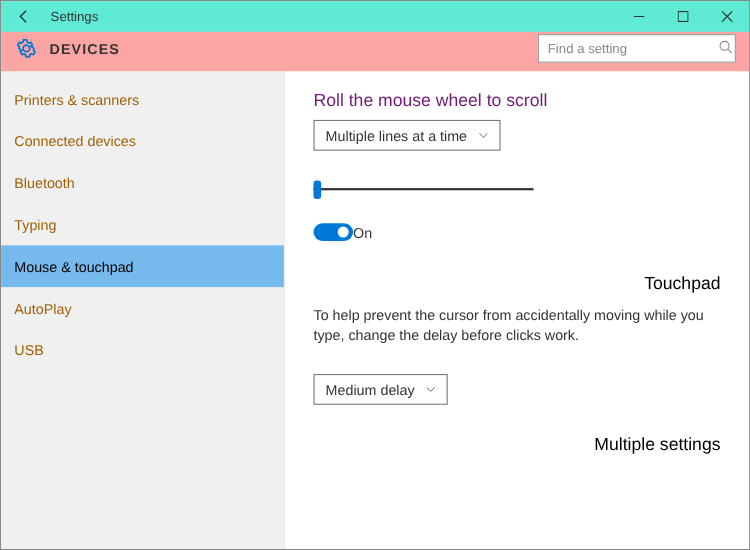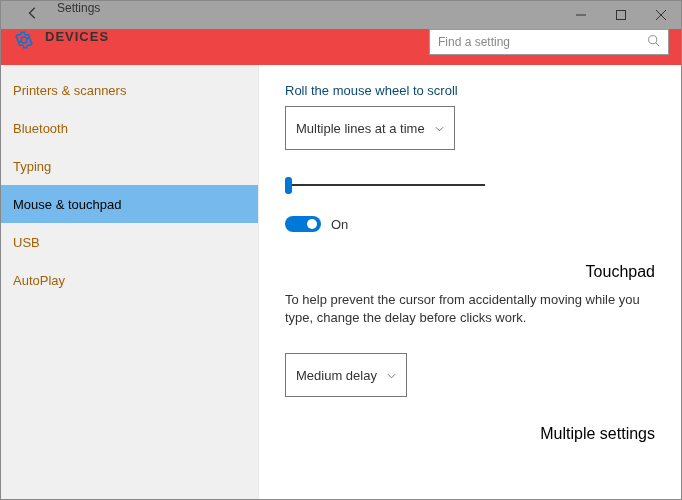--- a/index.html
+++ b/index.html
@@ -8,23 +8,24 @@
     font-size: 13px;
     color: #333;
     background: #fff;
     width: 682px;
     height: 500px;
     overflow: hidden;
     border: 1px solid #888;
   }
   .titlebar {
     height: 28px;
-    background: #a3a3a3;
-    display: flex;
-    padding-left: 20px;
+    background: #5eead4;
+    display: flex;
+    align-items: center;
+    padding-left: 9px;
   }
   .titlebar .back-arrow {
     width: 24px; height: 24px;
     display: flex; align-items: center; justify-content: center;
     cursor: default;
   }
   .titlebar .title {
     margin-left: 12px;
     font-size: 12px;
     color: #333;
@@ -34,40 +35,40 @@
     display: flex;
   }
   .window-controls .wc {
     width: 40px; height: 28px;
     display: flex; align-items: center; justify-content: center;
     font-size: 12px;
     color: #333;
   }
   .header {
     height: 36px;
-    background: #ef4444;
-    display: flex;
-    align-items: flex-start;
+    background: #fca5a5;
+    display: flex;
+    align-items: center;
     padding: 0 12px 6px 12px;
   }
   .gear-icon {
     width: 22px; height: 22px;
     display: flex; align-items: center; justify-content: center;
     color: #0078d7;
   }
   .header-title {
     font-size: 13px;
     font-weight: 600;
     letter-spacing: 1px;
     margin-left: 10px;
     color: #333;
   }
   .search-box {
     margin-left: auto;
-    width: 240px;
+    width: 180px;
     height: 26px;
     border: 1px solid #999;
     background: #fff;
     display: flex;
     align-items: center;
     padding: 0 8px;
   }
   .search-box input {
     border: none;
     outline: none;
@@ -102,29 +103,29 @@
     background: #76b9ed;
     color: #000;
   }
   .content {
     flex: 1;
     padding: 18px 26px 18px 26px;
     overflow: hidden;
     background: #fff;
   }
   .setting-label {
-    font-size: 13px;
-    color: #0c4a6e;
+    font-size: 16px;
+    color: #701a75;
     margin-bottom: 8px;
   }
   .dropdown {
     display: inline-flex;
     align-items: center;
     border: 1px solid #777;
-    height: 44px;
+    height: 28px;
     padding: 0 10px;
     font-size: 13px;
     color: #333;
     gap: 10px;
   }
   .chevron-down {
     font-size: 10px; color: #666;
   }
   .slider-wrap {
     margin-top: 8px;
@@ -144,21 +145,21 @@
     left: 0px;
     width: 7px;
     height: 17px;
     background: #0078d7;
     border-radius: 3px;
   }
   .toggle {
     display: inline-flex;
     align-items: center;
     margin-top: 8px;
-    gap: 10px;
+    gap: 0;
   }
   .toggle-switch {
     width: 36px; height: 16px;
     background: #0078d7;
     border-radius: 8px;
     position: relative;
   }
   .toggle-knob {
     position: absolute;
     width: 10px; height: 10px;
@@ -239,33 +240,36 @@
     </span>
   </div>
 </div>
 
 <div class="body">
   <div class="sidebar">
     <div class="sidebar-item">
         <span>Printers &amp; scanners</span>
       </div>
     <div class="sidebar-item">
+        <span>Connected devices</span>
+      </div>
+    <div class="sidebar-item">
         <span>Bluetooth</span>
       </div>
     <div class="sidebar-item">
         <span>Typing</span>
       </div>
     <div class="sidebar-item selected">
         <span>Mouse &amp; touchpad</span>
       </div>
     <div class="sidebar-item">
+        <span>AutoPlay</span>
+      </div>
+    <div class="sidebar-item">
         <span>USB</span>
-      </div>
-    <div class="sidebar-item">
-        <span>AutoPlay</span>
       </div>
   </div>
 
   <div class="content">
     <div class="setting-label">Roll the mouse wheel to scroll</div>
     <div class="dropdown">
       <span>Multiple lines at a time</span>
       <span class="chevron-down">
         <svg width="9" height="6" viewBox="0 0 10 6">
             <path d="M1 1 L5 5 L9 1" stroke="#666" stroke-width="1" fill="none"></path>

